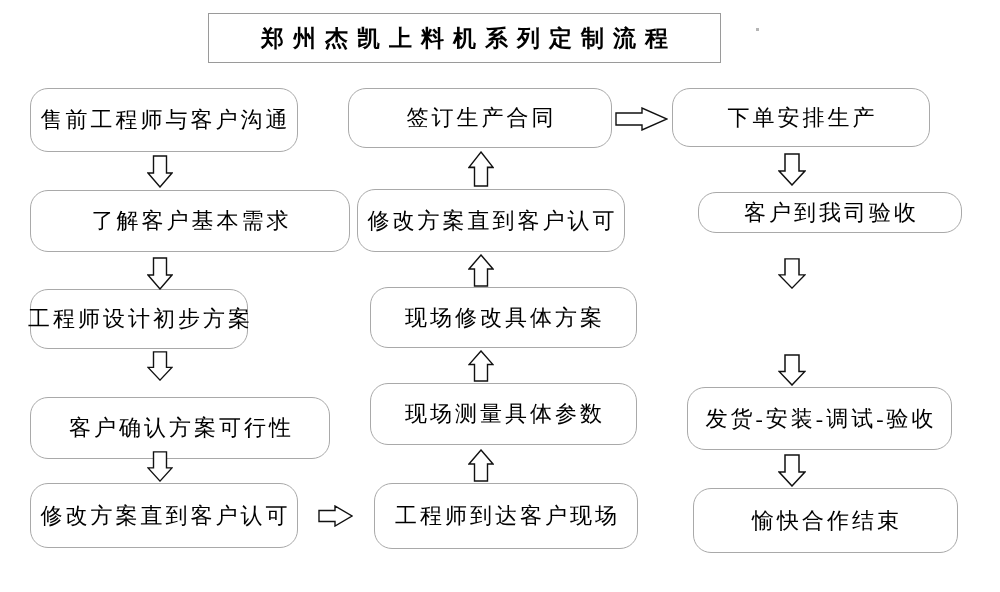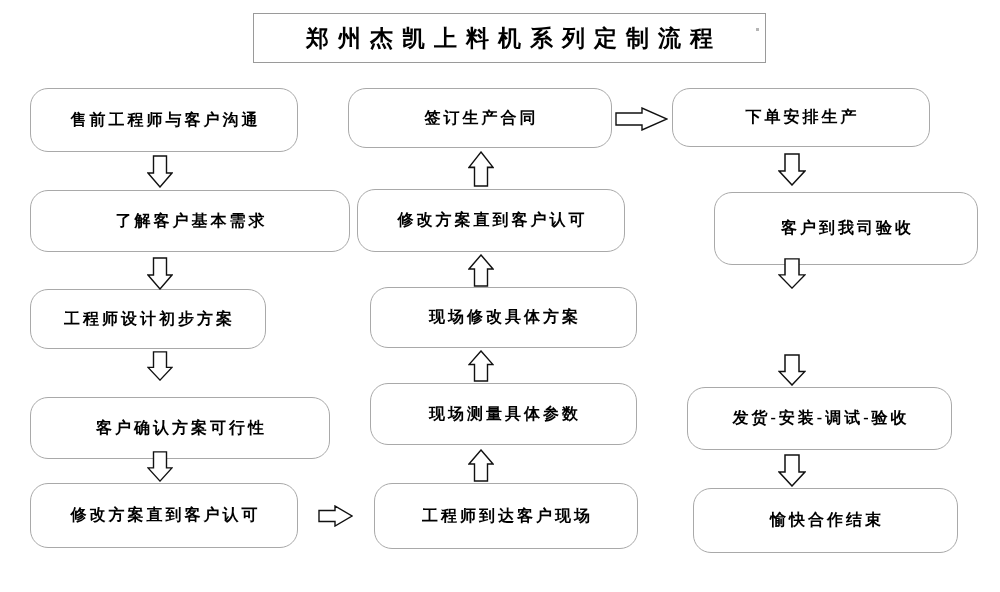--- a/index.html
+++ b/index.html
@@ -14,57 +14,56 @@
     position:relative;width:1000px;height:592px;background:var(--background);
     overflow:hidden;
     font-family:"Liberation Serif","DejaVu Serif",serif;
     color:var(--text);
   }
   .title-box{
     position:absolute;left:208px;top:13px;width:513px;height:50px;
     border:1px solid var(--title-border);
     display:flex;align-items:center;justify-content:center;
     box-sizing:border-box;
-    margin-left:45px;
   }
   .title-box span{
     font-size:23px;font-weight:bold;letter-spacing:9px;text-indent:9px;
     white-space:nowrap;
   }
   .dot{
     position:absolute;left:756px;top:28px;width:3px;height:3px;background:#b5b5b5;
   }
   .node{
     position:absolute;
     border:1px solid var(--box-border);
     border-radius:18px;
     background:#ffffff;
     display:flex;align-items:center;justify-content:center;
-    font-size:16px;font-weight:bold;letter-spacing:3px;text-indent:3px;
+    font-size:22px;font-weight:normal;letter-spacing:3px;text-indent:3px;
     white-space:nowrap;
     box-sizing:border-box;
   }
   .arrow{position:absolute;display:block;}
   .arrow polygon{fill:#ffffff;stroke:var(--arrow-stroke);stroke-width:1.4;stroke-linejoin:miter;}
 
   
   #l1{left:30px;top:88px;width:268px;height:64px}
   #l2{left:30px;top:190px;width:320px;height:62px}
-  #l3{left:30px;top:289px;width:236px;height:60px}
+  #l3{left:30px;top:289px;width:218px;height:60px}
   #l4{left:30px;top:397px;width:300px;height:62px}
   #l5{left:30px;top:483px;width:268px;height:65px}
   
   #m1{left:348px;top:88px;width:264px;height:60px}
   #m2{left:357px;top:189px;width:268px;height:63px}
   #m3{left:370px;top:287px;width:267px;height:61px}
   #m4{left:370px;top:383px;width:267px;height:62px}
   #m5{left:374px;top:483px;width:264px;height:66px}
   
   #r1{left:672px;top:88px;width:258px;height:59px}
-  #r2{left:714px;top:192px;width:264px;height:73px}
+  #r2{left:698px;top:192px;width:264px;height:41px}
   #r3{left:678px;top:290px;width:269px;height:60px}
   #r4{left:687px;top:387px;width:265px;height:63px}
   #r5{left:693px;top:488px;width:265px;height:65px}
 
   
   #la1{left:147px;top:155px;width:26px;height:33px}
   #la2{left:147px;top:257px;width:26px;height:33px}
   #la3{left:147px;top:351px;width:26px;height:30px}
   #la4{left:147px;top:451px;width:26px;height:31px}
   

